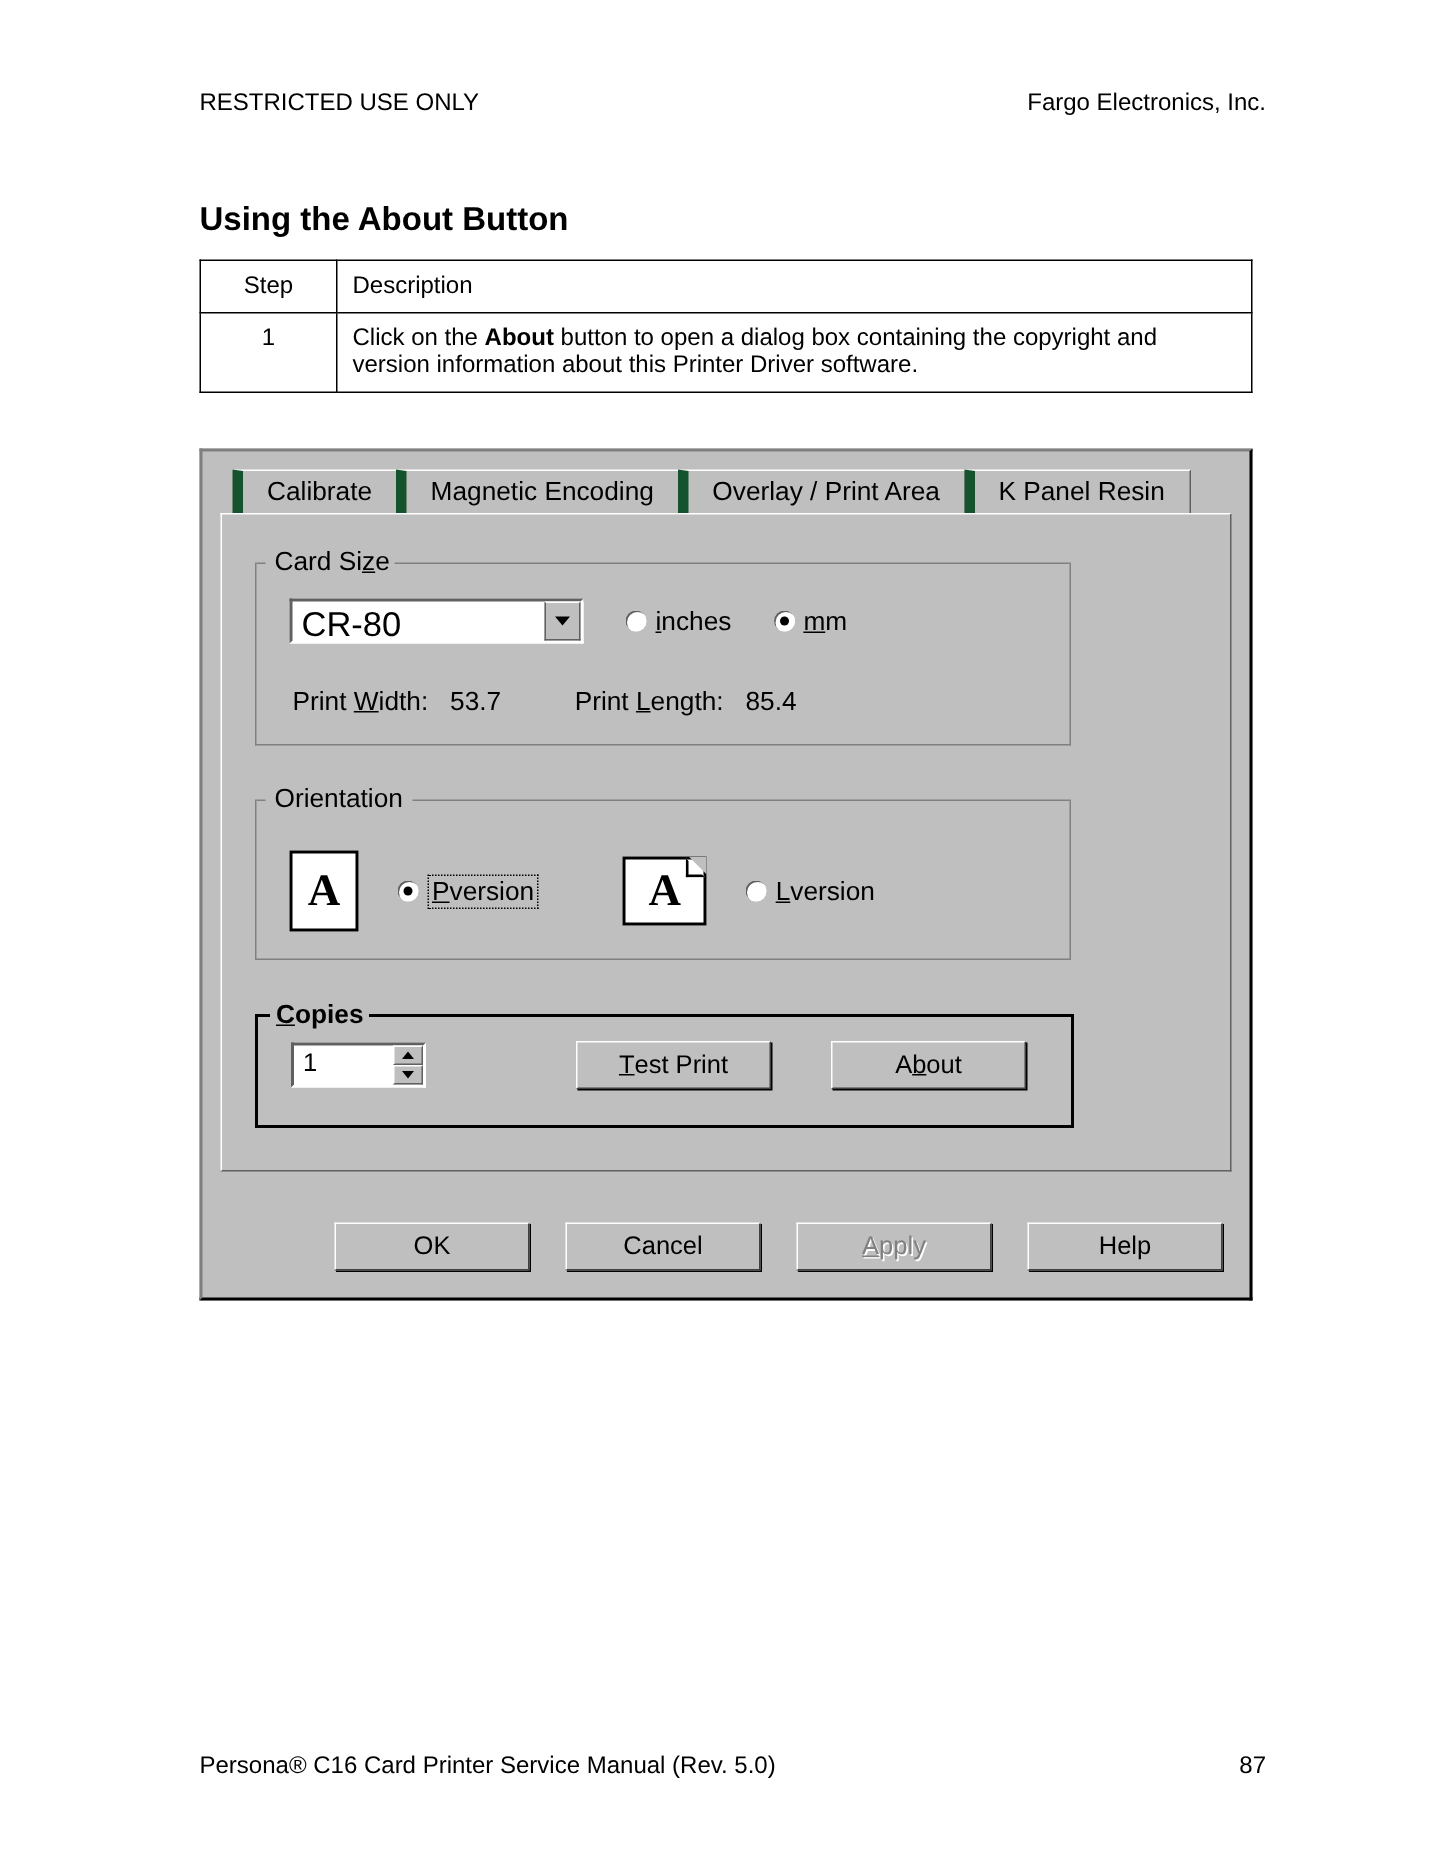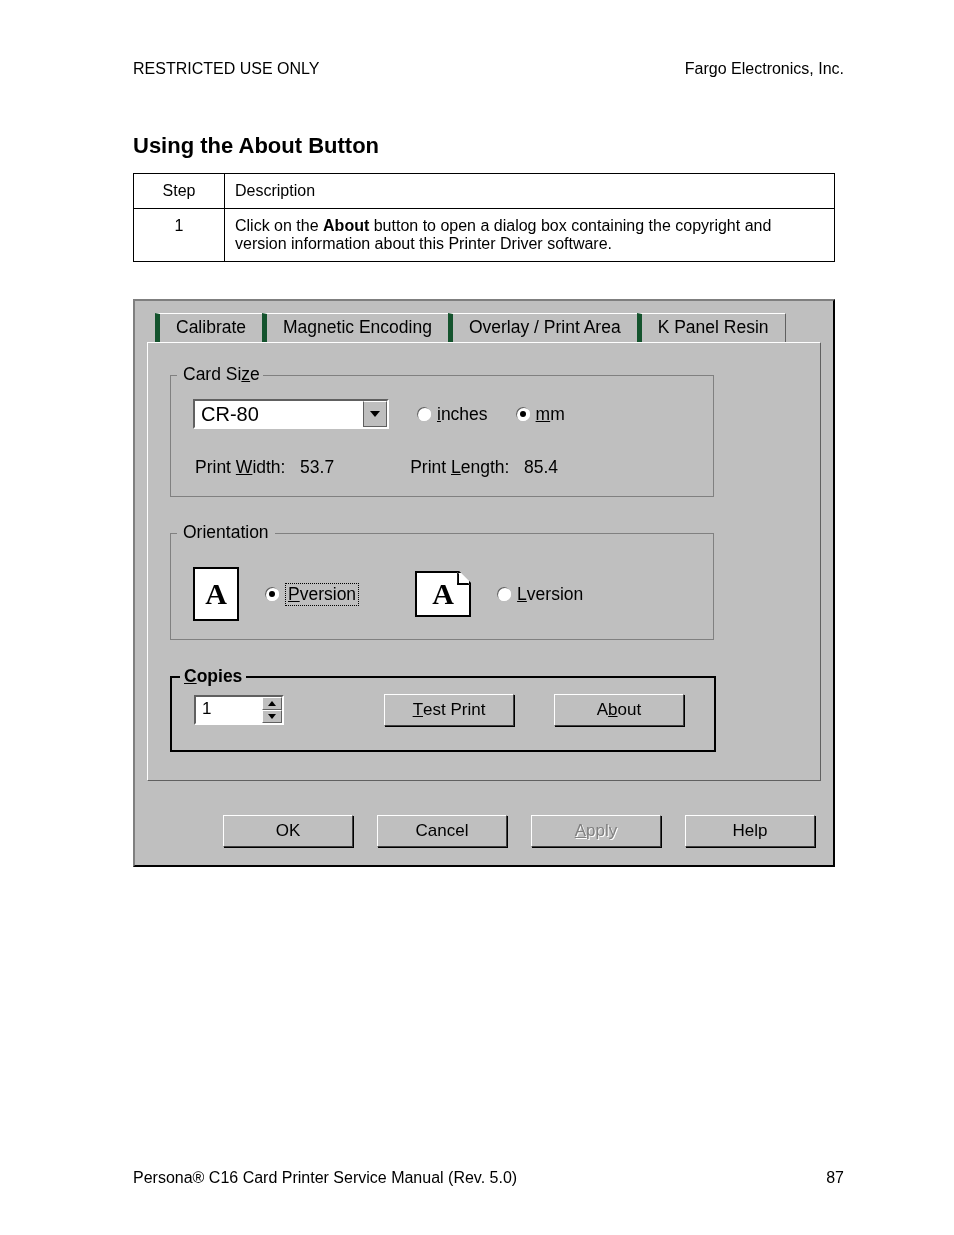--- a/index.html
+++ b/index.html
@@ -38,21 +38,21 @@
     font-size: 17.5px;
     color: #000;
   }
 
   
   .tabs { position:relative; }
   .tab-row { display:flex; }
   .tab-row.top { margin-left: 8px; }
   .tab {
     border-top: 1px solid #fff;
-    border-left: 5px solid #14532d;
+    border-left: 7px solid #14532d;
     border-right: 1px solid #606060;
     background: #bfbfbf;
     padding: 3px 16px 4px 16px;
     margin-right: -1px;
     position: relative;
     white-space: nowrap;
   }
   .tab.row2 { padding:3px 12px 4px 12px; }
   .tab.active {
     border-bottom: 1px solid #bfbfbf;
@@ -97,40 +97,40 @@
   .group.copies .group-legend { top:-12px;font-weight:bold; }
 
   .underline-letter { text-decoration: underline; }
 
   .combo {
     display:inline-flex; align-items:stretch;
     border-top:2px solid #606060; border-left:2px solid #606060;
     border-right:2px solid #fff; border-bottom:2px solid #fff;
     background:#fff; height:26px; width:192px;
   }
-  .combo-val { flex:1; padding:2px 6px; font-size:20px; }
+  .combo-val { flex:1; padding:2px 6px; font-size:23px; }
   .combo-btn { width:22px; border-left:1px solid #606060; border-top:1px solid #fff; border-right:1px solid #606060; border-bottom:1px solid #606060; background:#bfbfbf; display:flex; align-items:center; justify-content:center; }
   .combo-btn-arrow {
     width:0;height:0;border-left:5px solid transparent;border-right:5px solid transparent;border-top:6px solid #000;
   }
 
   .radio {
     display:inline-flex; align-items:center; gap:6px; margin-left:28px;
   }
   .radio-dot {
     width:14px; height:14px; border-radius:50%;
     background:#fff;
     box-shadow: inset 1px 1px 0 #606060, inset -1px -1px 0 #fff;
     position:relative;
   }
   .radio-dot.checked::after {
     content:""; position:absolute; top:4px; left:4px; width:6px; height:6px; border-radius:50%; background:#000;
   }
 
-  .dims { margin-top:28px; display:flex; gap:76px; font-size:17.5px; padding-left:2px; }
+  .dims { margin-top:28px; display:flex; gap:49px; font-size:17.5px; padding-left:2px; }
 
   .orient-row { display:flex; align-items:center; gap:26px; padding-top:10px; }
   .icon-box {
     width:42px; height:50px; background:#fff; border:2px solid #000; display:flex; align-items:center; justify-content:center;
     font-family: "Times New Roman", serif; font-size:30px; font-weight:bold; position:relative;
   }
   .icon-box.landscape { width:52px; height:42px; }
   .dogear { position:absolute; top:-2px; right:-2px; width:12px; height:12px; background:#bfbfbf;
     clip-path: polygon(0 0, 100% 100%, 100% 0); }
   .dogear-fold { position:absolute; top:-1px; right:-1px; width:11px; height:11px; border-left:2px solid #000; border-bottom:2px solid #000; background:#fff;

